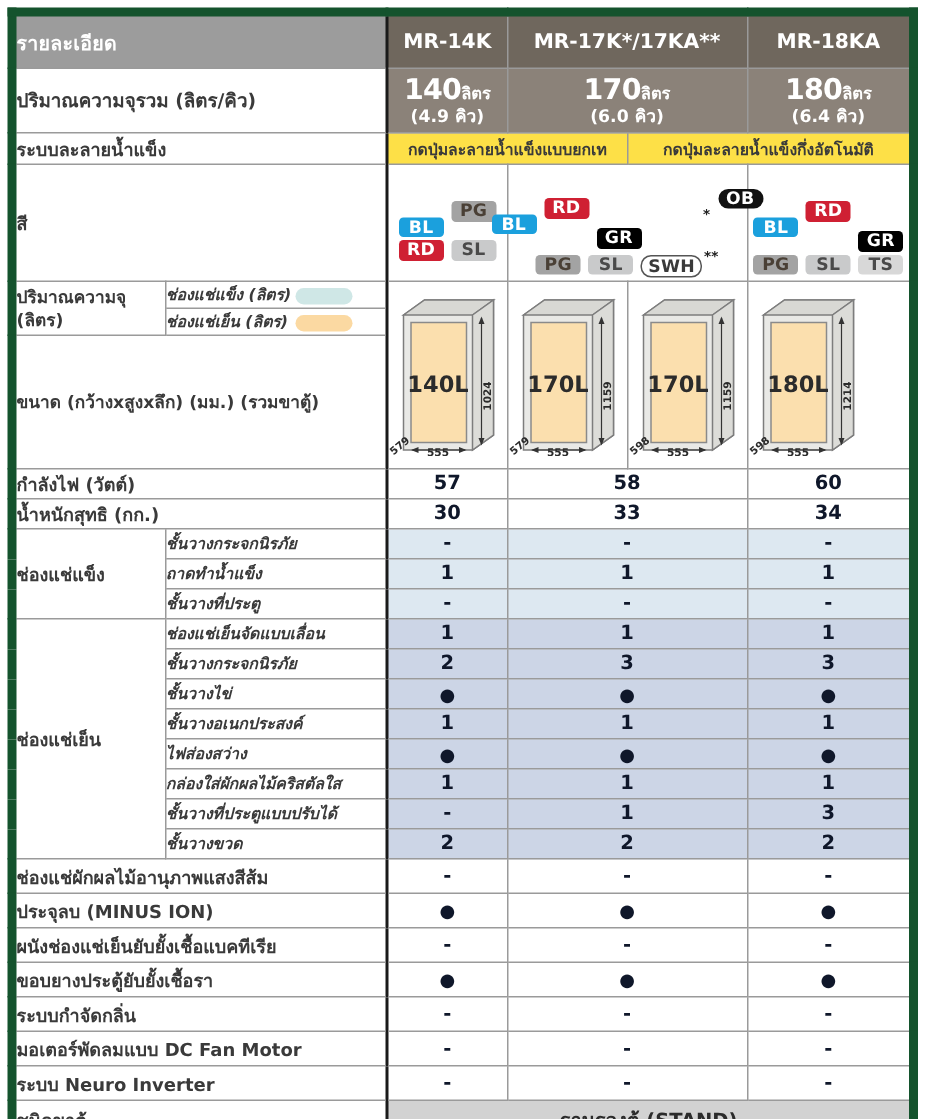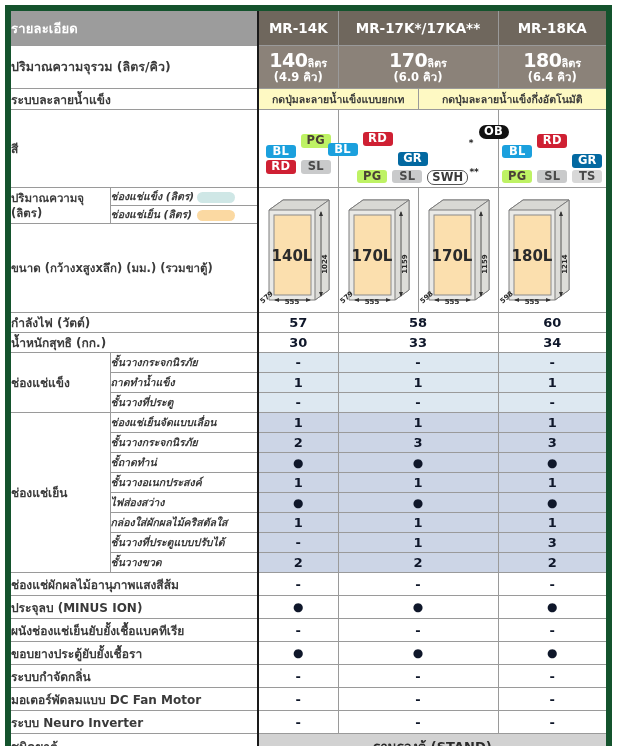--- a/index.html
+++ b/index.html
@@ -99,21 +99,21 @@
     background: #ffffff;
     color: #3a3a3a;
     font-size: 12px;
     border-right: 1px solid #9a9a9a !important;
   }
   .defrost {
     text-align: center;
     font-size: 10.5px;
     color: #3a3a3a;
     height: 20px;
-    background: #fef9c3;
+    background: #fde047;
   }
   
   .colors-cell {
     background: #ffffff;
     text-align: center;
     height: 46px;
     padding: 3px 0;
   }
   .badge-row { display: flex; justify-content: center; gap: 5px; align-items: center; line-height: 1; margin: 2px 0; }
   .badge {
@@ -121,23 +121,23 @@
     min-width: 22px;
     padding: 1px 4px;
     font-size: 11.5px;
     font-weight: bold;
     border-radius: 3px;
     text-align: center;
     letter-spacing: .2px;
   }
   .b-BL  { background:#1ba0dd; color:#fff;margin-top:21px; }
   .b-RD  { background:#cf2033; color:#fff; }
-  .b-GR  { background:#0369a1; color:#fff;margin-top:40px; }
+  .b-GR  { background:#000000; color:#fff;margin-top:40px; }
   .b-OB  { background:#111111; color:#fff; border-radius:9px;margin-left:46px; }
-  .b-PG  { background:#bef264; color:#4a4036; }
+  .b-PG  { background:#a3a3a3; color:#4a4036; }
   .b-SL  { background:#c9cacb; color:#4a4a4a; }
   .b-TS  { background:#d8d8d8; color:#4a4a4a; }
   .b-SWH { background:#ffffff; color:#3a3a3a; border:1.5px solid #555; border-radius:7px; }
   .star { font-size: 9px; vertical-align: super; color:#222; margin-left:1px; }
   .swatch { display:inline-block; width:38px; height:11px; border-radius:6px; vertical-align:middle; }
   .sw-frz { background:#cfe7e6; }
   .sw-chl { background:#fbd9a2; }
 
   
   .diag-cell { background:#ffffff; height:118px; vertical-align:bottom; padding-bottom:4px;margin-top:12px; }
@@ -373,21 +373,21 @@
     <td class="val val-chl" colspan="2">1</td>
     <td class="val val-chl">1</td>
   </tr>
   <tr>
     <td class="sublbl rowh-19">ชั้นวางกระจกนิรภัย</td>
     <td class="val val-chl">2</td>
     <td class="val val-chl" colspan="2">3</td>
     <td class="val val-chl">3</td>
   </tr>
   <tr>
-    <td class="sublbl rowh-19">ชั้ถาดทำน่</td>
+    <td class="sublbl rowh-19">ชั้นวางไข่</td>
     <td class="val val-chl dot">●</td>
     <td class="val val-chl dot" colspan="2">●</td>
     <td class="val val-chl dot">●</td>
   </tr>
   <tr>
     <td class="sublbl rowh-19">ชั้นวางอเนกประสงค์</td>
     <td class="val val-chl">1</td>
     <td class="val val-chl" colspan="2">1</td>
     <td class="val val-chl">1</td>
   </tr>

